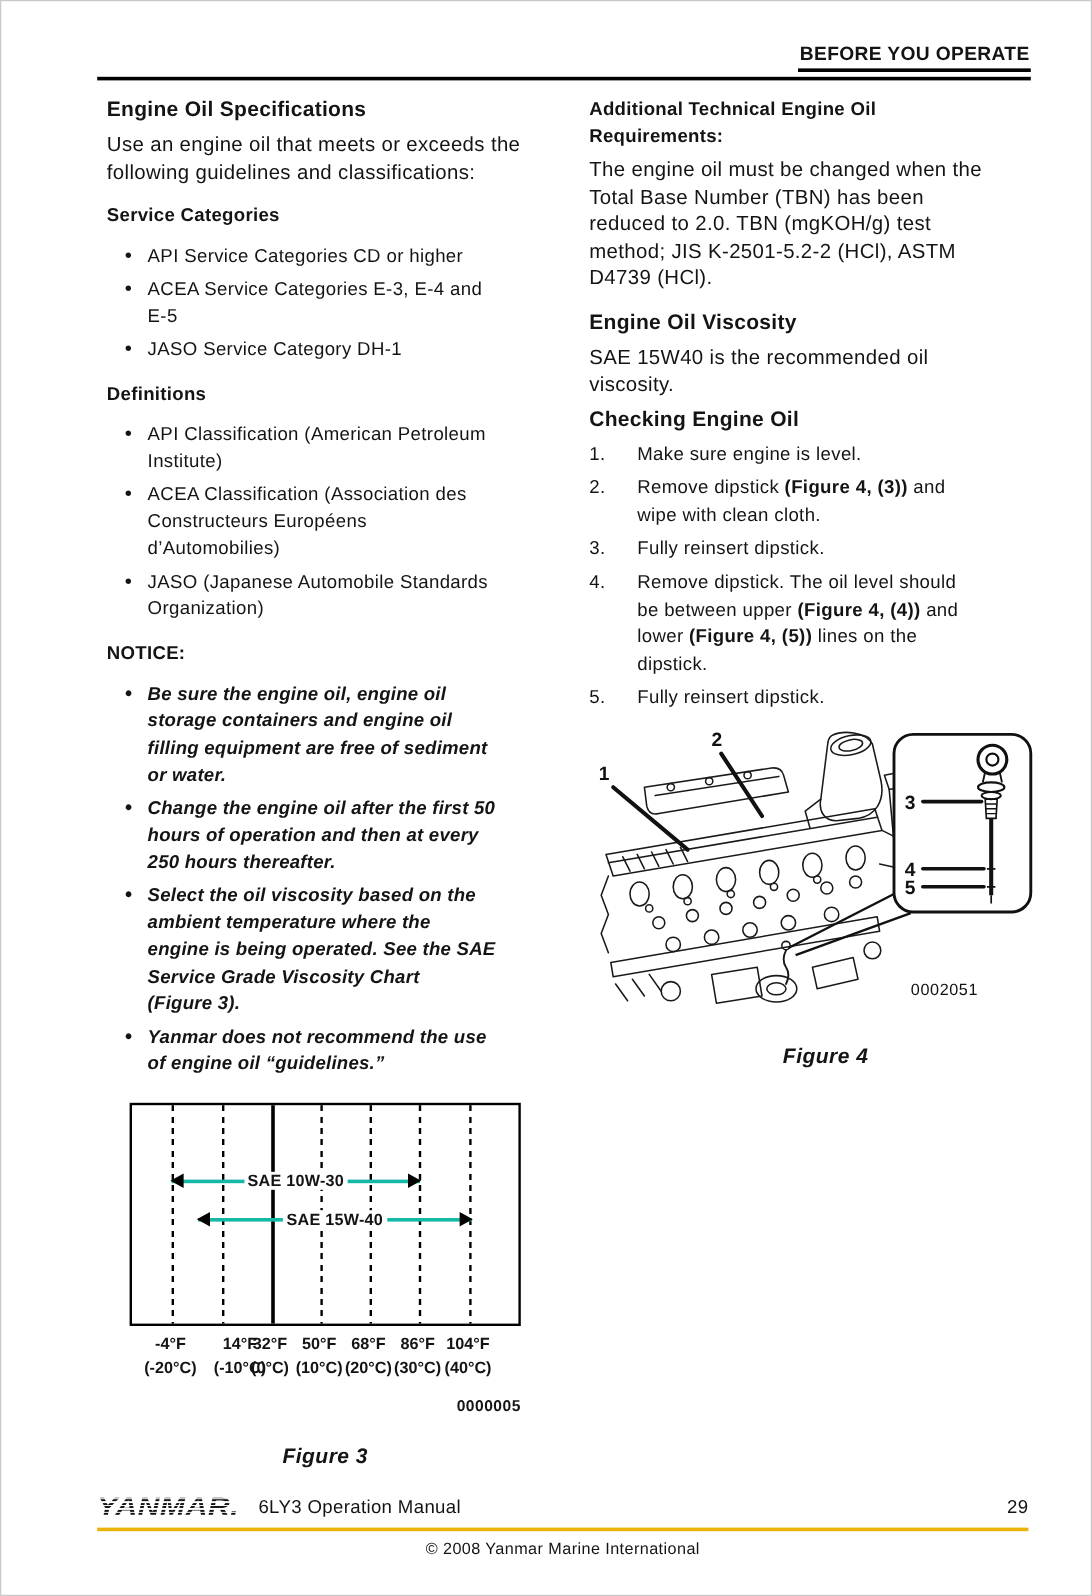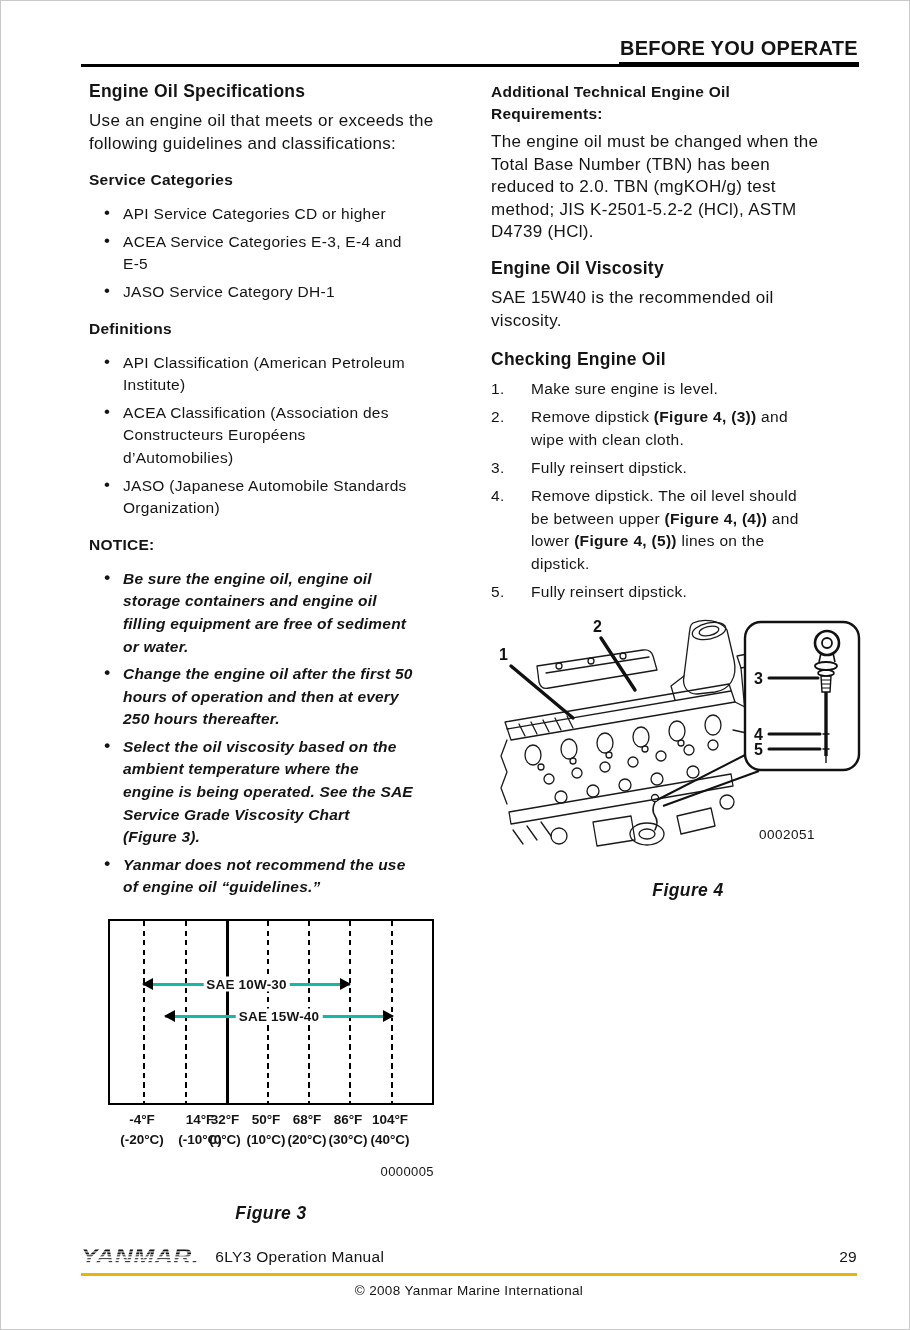--- a/index.html
+++ b/index.html
@@ -7,21 +7,21 @@
   .page {
     position:relative; width:910px; height:1330px; background:#fff;
     font-family:"Liberation Sans", sans-serif; color:#141414;
     box-sizing:border-box; border:1px solid #c9c9c9; overflow:hidden;
   }
 
   
   .header { position:absolute; left:80px; width:778px; top:36px; height:34px; }
   .header-rule { position:absolute; left:0; right:0; top:27px; height:3px; background:#000; }
   .page-title {
-    position:absolute; right:0; top:0; font-size:20px; font-weight:bold;
+    position:absolute; right:0; top:0; font-size:16px; font-weight:bold;
     letter-spacing:.3px; border-bottom:3px solid #000; padding:0 1px 2px 1px; white-space:nowrap;
   }
 
   
   .col-left  { position:absolute; left:88px;  top:80px; width:376px; }
   .col-right { position:absolute; left:490px; top:80px; width:384px; }
 
   .h-major { font-size:17.5px; font-weight:bold; letter-spacing:.25px; margin:0 0 8px 0; white-space:pre-wrap; }
   .h-sub   { font-size:15.5px; font-weight:bold; letter-spacing:.25px; margin:14px 0 6px 0; line-height:22px; white-space:pre-wrap; }
   .h-sub.first { margin-top:0; }
@@ -58,21 +58,21 @@
   .arrow-10w30 { left:33px; width:207px; top:62px; }
   .arrow-15w40 { left:55px; width:228px; top:94px; }
   .range-label {
     position:absolute; left:50%; top:50%; transform:translate(-50%,-50%);
     background:#fff; padding:0 3px; font-size:13.5px; font-weight:bold; white-space:nowrap; letter-spacing:.2px;
   }
   .axis-labels { position:relative; height:46px; margin-top:5px; font-weight:bold; }
   .axis-tick { position:absolute; transform:translateX(-50%); text-align:center; font-size:13.5px; line-height:20px; white-space:nowrap; }
   .t0{left:34px} .t1{left:92px} .t2{left:117px} .t3{left:158px} .t4{left:199px} .t5{left:240px} .t6{left:282px}
   .axis-tick .f, .axis-tick .c { display:block; }
-  .chart-id { text-align:right; font-size:13px; letter-spacing:.4px; margin-top:8px; font-weight:normal; }
+  .chart-id { text-align:right; font-size:13px; letter-spacing:.4px; margin-top:8px; font-weight:bold; }
   .fig-caption { font-size:17.5px; font-weight:bold; font-style:italic; text-align:center; margin-top:24px; letter-spacing:.4px; }
 
   
   .fig4-wrap { margin:12px 0 0 6px; width:382px; }
   .fig4-wrap svg { display:block; }
   svg text { font-family:"Liberation Sans", sans-serif; fill:#111; }
   .callout-num { font-size:16px; font-weight:bold; }
   .svg-id { font-size:13.5px; letter-spacing:.5px; font-weight:normal; }
 
   
@@ -198,21 +198,21 @@
   <div class="col-right">
     <div class="h-sub first">Additional Technical Engine Oil
 Requirements:</div>
     <div class="body-text" style="margin-bottom:14px;">The engine oil must be changed when the
 Total Base Number (TBN) has been
 reduced to 2.0. TBN (mgKOH/g) test
 method; JIS K-2501-5.2-2 (HCl), ASTM
 D4739 (HCl).</div>
 
     <div class="h-major" style="margin-top:2px;">Engine Oil Viscosity</div>
-    <div class="body-text" style="margin-bottom:17px;">SAE 15W40 is the recommended oil
+    <div class="body-text" style="margin-bottom:7px;">SAE 15W40 is the recommended oil
 viscosity.</div>
 
     <div class="h-major" style="margin-top:2px;">Checking Engine Oil</div>
     <ol class="steps">
       <li>
         <span class="num">1.</span>
         <span class="step-text"><span>Make sure engine is level.</span></span>
       </li>
       <li>
         <span class="num">2.</span>

